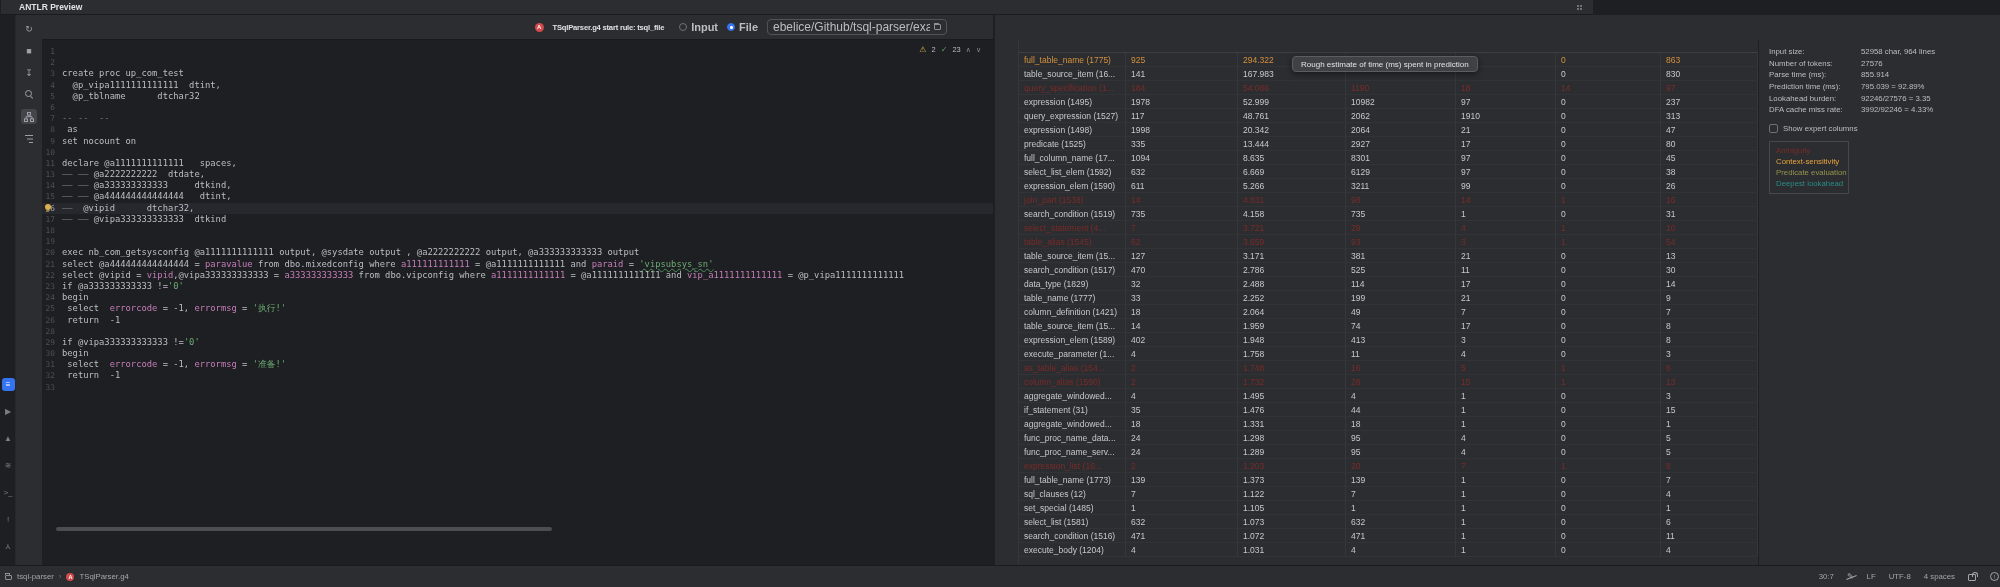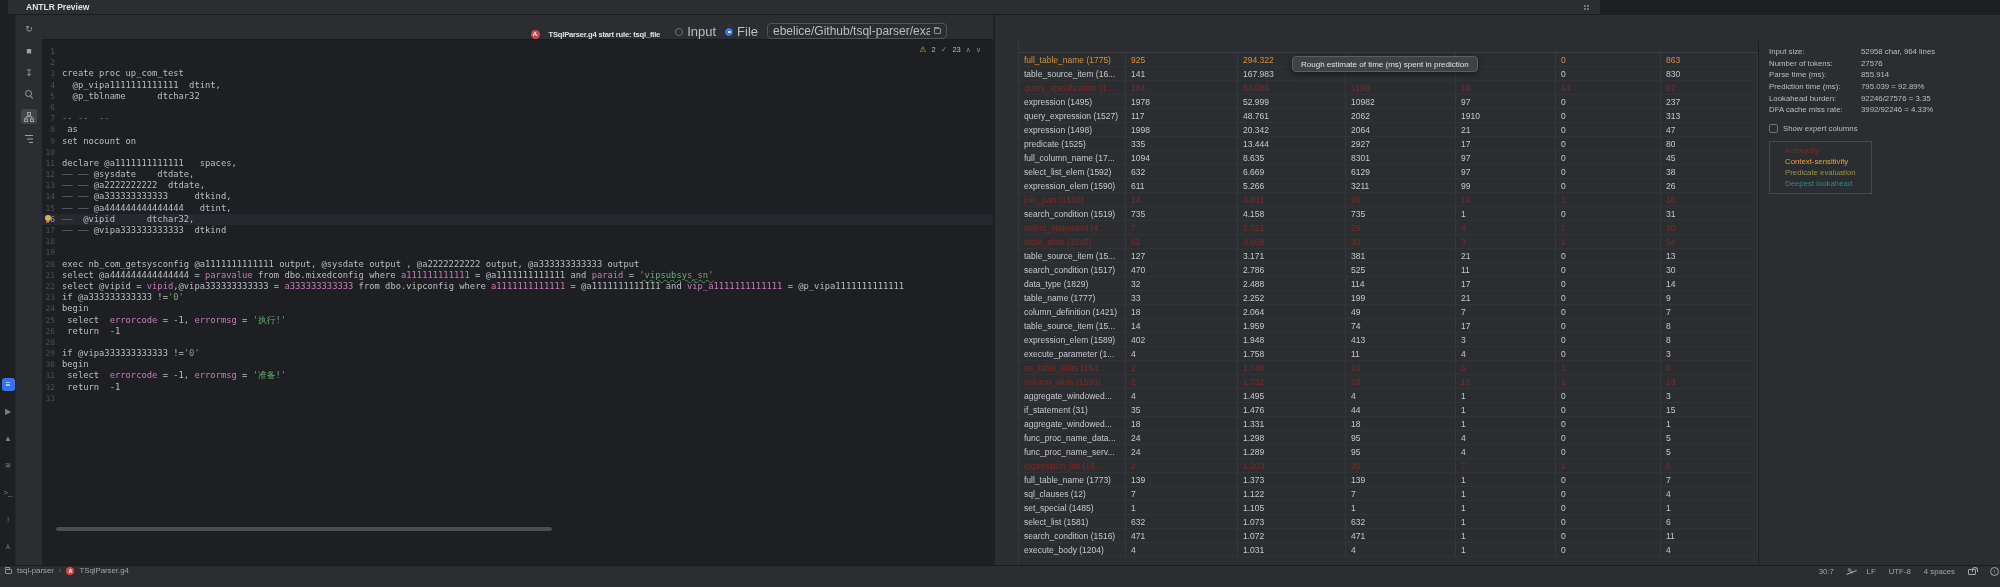--- a/index.html
+++ b/index.html
@@ -1,20 +1,20 @@
 <!DOCTYPE html>
 <html><head>
 <meta charset="utf-8">
 <style>
   * { margin:0; padding:0; box-sizing:border-box; }
   html,body { width:2000px; height:587px; overflow:hidden; }
   body { background:#1e1f22; font-family:"Liberation Sans",sans-serif; color:#bcbec4; position:relative; }
 
   
-  .top-bar { position:absolute; left:8px; top:0; width:1592px; height:15px; background:#2b2d30; border-bottom:1px solid #1a1b1e; display:flex; align-items:center; }
+  .top-bar { position:absolute; left:1px; top:0; width:1592px; height:15px; background:#2b2d30; border-bottom:1px solid #1a1b1e; display:flex; align-items:center; }
   .top-title { font-size:8.5px; font-weight:bold; color:#dfe1e5; margin-left:18px; }
   .corner-grid { position:absolute; right:10px; top:5px; width:6px; height:6px; }
   .corner-grid::before { content:""; position:absolute; width:1.5px; height:1.5px; background:#6f7278; box-shadow:3px 0 #6f7278, 0 3px #6f7278, 3px 3px #6f7278; }
 
   
   .left-stripe { position:absolute; left:0; top:15px; width:16px; height:550px; background:#1e1f22; border-right:1px solid #26282c; }
   .stripe-icons { position:absolute; left:0; top:363px; width:16px; display:flex; flex-direction:column; align-items:center; gap:14px; }
   .stripe-ic { width:13px; height:13px; font-size:8px; line-height:13px; text-align:center; color:#7a7d84; border-radius:3px; }
   .stripe-ic.active { background:#3574f0; color:#fff; }
   .stripe-ic.flip { transform:scaleY(-1); }
@@ -22,28 +22,28 @@
   
   .panel-toolbar { position:absolute; left:16px; top:15px; width:26px; height:550px; background:#2b2d30; display:flex; flex-direction:column; align-items:center; padding-top:6px; gap:7px; }
   .ptb-ic { width:16px; height:15px; display:flex; align-items:center; justify-content:center; font-size:9px; color:#9da0a6; border-radius:3px; }
   .ptb-ic.selected { background:#43454a; }
   .icon-search { position:relative; width:9px; height:9px; display:inline-block; }
   .icon-search::before { content:""; position:absolute; left:0; top:0; width:5px; height:5px; border:1.2px solid #9da0a6; border-radius:50%; }
   .icon-search::after { content:""; position:absolute; left:6px; top:6px; width:3.4px; height:1.2px; background:#9da0a6; transform:rotate(45deg); transform-origin:0 0; }
 
   
   .editor-area { position:absolute; left:42px; top:15px; width:951px; height:545px; background:#1e1f22; }
-  .editor-header { height:25px; background:#2b2d30; border-bottom:1px solid #1a1b1e; display:flex; align-items:flex-end; justify-content:flex-end; padding-right:46px; gap:9px; }
+  .editor-header { height:25px; background:#2b2d30; border-bottom:1px solid #1a1b1e; display:flex; align-items:center; justify-content:flex-end; padding-right:46px; gap:9px; }
   .antlr-badge { width:9px; height:9px; border-radius:50%; background:#d1494a; color:#fff; font-size:6px; font-weight:bold; text-align:center; line-height:9px; flex:none; }
   .grammar-label { font-size:7.6px; font-weight:bold; color:#dfe1e5; letter-spacing:-0.2px; margin-right:6px; }
   .radio-group { display:flex; align-items:center; gap:4px; }
   .radio { width:8px; height:8px; border-radius:50%; border:1px solid #6e7177; position:relative; }
   .radio.sel { background:#3574f0; border-color:#3574f0; }
   .radio.sel::after { content:""; position:absolute; left:2.2px; top:2.2px; width:2.6px; height:2.6px; border-radius:50%; background:#fff; }
-  .radio-label { font-size:13px; color:#bcbec4; }
+  .radio-label { font-size:11px; color:#bcbec4;font-weight:bold; }
   .path-field { width:180px; height:16px; border:1px solid #50535a; border-radius:4px; background:#2b2d30; display:flex; align-items:center; padding:0 5px; gap:4px; }
   .path-text { font-size:12px; color:#bcbec4; white-space:nowrap; overflow:hidden; flex:1; }
   .icon-folder-sm { position:relative; width:7px; height:6px; border:1px solid #8d9096; border-radius:1px; flex:none; }
   .icon-folder-sm::before { content:""; position:absolute; top:-2.4px; left:-1px; width:3px; height:1.4px; border:1px solid #8d9096; border-bottom:none; border-radius:1px 1px 0 0; }
 
   .inspections { position:absolute; top:30px; right:12px; display:flex; align-items:center; gap:5px; z-index:4; }
   .insp-warn { font-size:8px; color:#e2b64e; }
   .insp-count { font-size:7.5px; color:#bcbec4; }
   .insp-typo { font-size:8px; color:#57a05f; }
   .insp-nav { font-size:7px; color:#8a8d93; }
@@ -83,25 +83,25 @@
 
   .tooltip { position:absolute; left:297px; top:41px; background:#3f4145; border:1px solid #5b5d62; border-radius:4px; padding:2.5px 8px; font-size:8px; color:#dfe1e5; white-space:nowrap; z-index:6; box-shadow:0 2px 6px rgba(0,0,0,.45); }
 
   .stats { position:absolute; left:763px; top:25px; right:0; bottom:0; border-left:1px solid #1e1f22; padding:6px 0 0 10px; }
   .stat-row { display:flex; height:11.6px; align-items:center; }
   .stat-label { width:92px; font-size:7.8px; color:#bcbec4; flex:none; }
   .stat-value { font-size:7.8px; color:#bcbec4; white-space:nowrap; }
   .expert-row { display:flex; align-items:center; gap:5px; margin-top:7px; height:11px; }
   .checkbox { width:9px; height:9px; border:1px solid #6e7177; border-radius:2px; flex:none; }
   .expert-label { font-size:7.8px; color:#bcbec4; }
-  .legend-box { margin-top:7px; width:103px; border:1px solid #46484d; padding:3px 6px 4px 15px; }
+  .legend-box { margin-top:7px; width:80px; border:1px solid #46484d; padding:3px 6px 4px 6px; }
   .legend-item { font-size:7.8px; height:11.2px; line-height:11.2px; white-space:nowrap; }
 
   
-  .status-bar { position:absolute; left:0; bottom:0; width:2000px; height:22px; background:#2b2d30; border-top:1px solid #1a1b1e; display:flex; align-items:flex-start; font-size:7.8px; color:#a2a5ab; }
+  .status-bar { position:absolute; left:0; bottom:0; width:2000px; height:22px; background:#2b2d30; border-top:1px solid #1a1b1e; display:flex; align-items:center; font-size:7.8px; color:#a2a5ab; }
   .sb-left { display:flex; align-items:center; gap:5px; margin-left:5px; }
   .sb-right { display:flex; align-items:center; gap:13px; margin-left:auto; margin-right:1px; }
   .icon-folder { position:relative; width:7px; height:5px; border:1px solid #8d9096; border-radius:1px; margin-top:1px; }
   .icon-folder::before { content:""; position:absolute; top:-2.4px; left:-1px; width:3px; height:1.2px; border:1px solid #8d9096; border-bottom:none; }
   .antlr-badge-sm { width:8px; height:8px; border-radius:50%; background:#d1494a; color:#fff; font-size:5.5px; font-weight:bold; text-align:center; line-height:8px; }
   .sep { color:#6f737a; }
   .icon-pen { position:relative; font-size:8px; color:#a2a5ab; }
   .icon-pen::after { content:""; position:absolute; left:-1px; top:5px; width:11px; height:1px; background:#a2a5ab; transform:rotate(-22deg); }
   .icon-lock { position:relative; width:9px; height:10px; }
   .icon-lock::before { content:""; position:absolute; left:0; bottom:1px; width:6px; height:4.5px; border:1px solid #a2a5ab; border-radius:1px; }
@@ -183,21 +183,20 @@
         <div class="cl"><span class="gut">2</span><span class="code"></span></div>
         <div class="cl"><span class="gut">3</span><span class="code"><span class="tok-d">create proc up_com_test</span></span></div>
         <div class="cl"><span class="gut">4</span><span class="code"><span class="tok-d">  @p_vipa1111111111111  dtint,</span></span></div>
         <div class="cl"><span class="gut">5</span><span class="code"><span class="tok-d">  @p_tblname      dtchar32</span></span></div>
         <div class="cl"><span class="gut">6</span><span class="code"></span></div>
         <div class="cl"><span class="gut">7</span><span class="code"><span class="tok-c">-- --  --</span></span></div>
         <div class="cl"><span class="gut">8</span><span class="code"><span class="tok-d"> as</span></span></div>
         <div class="cl"><span class="gut">9</span><span class="code"><span class="tok-d">set nocount on</span></span></div>
         <div class="cl"><span class="gut">10</span><span class="code"></span></div>
         <div class="cl"><span class="gut">11</span><span class="code"><span class="tok-d">declare @a1111111111111   spaces,</span></span></div>
-        <div class="cl"><span class="gut">12</span><span class="code"><span class="tok-c">—— —— </span><span class="tok-d">@sysdate    dtdate,</span></span></div>
         <div class="cl"><span class="gut">13</span><span class="code"><span class="tok-c">—— —— </span><span class="tok-d">@a2222222222  dtdate,</span></span></div>
         <div class="cl"><span class="gut">14</span><span class="code"><span class="tok-c">—— —— </span><span class="tok-d">@a333333333333     dtkind,</span></span></div>
         <div class="cl"><span class="gut">15</span><span class="code"><span class="tok-c">—— —— </span><span class="tok-d">@a444444444444444   dtint,</span></span></div>
         <div class="cl hl"><span class="gut">16</span><span class="bulb"></span><span class="code"><span class="tok-c">——  </span><span class="tok-d">@vipid      dtchar32,</span></span></div>
         <div class="cl"><span class="gut">17</span><span class="code"><span class="tok-c">—— —— </span><span class="tok-d">@vipa333333333333  dtkind</span></span></div>
         <div class="cl"><span class="gut">18</span><span class="code"></span></div>
         <div class="cl"><span class="gut">19</span><span class="code"></span></div>
         <div class="cl"><span class="gut">20</span><span class="code"><span class="tok-d">exec nb_com_getsysconfig @a1111111111111 output, @sysdate output , @a2222222222 output, @a333333333333 output</span></span></div>
         <div class="cl"><span class="gut">21</span><span class="code"><span class="tok-d">select @a444444444444444 = </span><span class="tok-p">paravalue</span><span class="tok-d"> from dbo.mixedconfig where </span><span class="tok-p">a111111111111</span><span class="tok-d"> = @a1111111111111 and </span><span class="tok-p">paraid</span><span class="tok-d"> = </span><span class="tok-su">'vipsubsys_sn'</span></span></div>
         <div class="cl"><span class="gut">22</span><span class="code"><span class="tok-d">select @vipid = </span><span class="tok-p">vipid</span><span class="tok-d">,@vipa333333333333 = </span><span class="tok-p">a333333333333</span><span class="tok-d"> from dbo.vipconfig where </span><span class="tok-p">a1111111111111</span><span class="tok-d"> = @a1111111111111 and </span><span class="tok-p">vip_a1111111111111</span><span class="tok-d"> = @p_vipa1111111111111</span></span></div>

